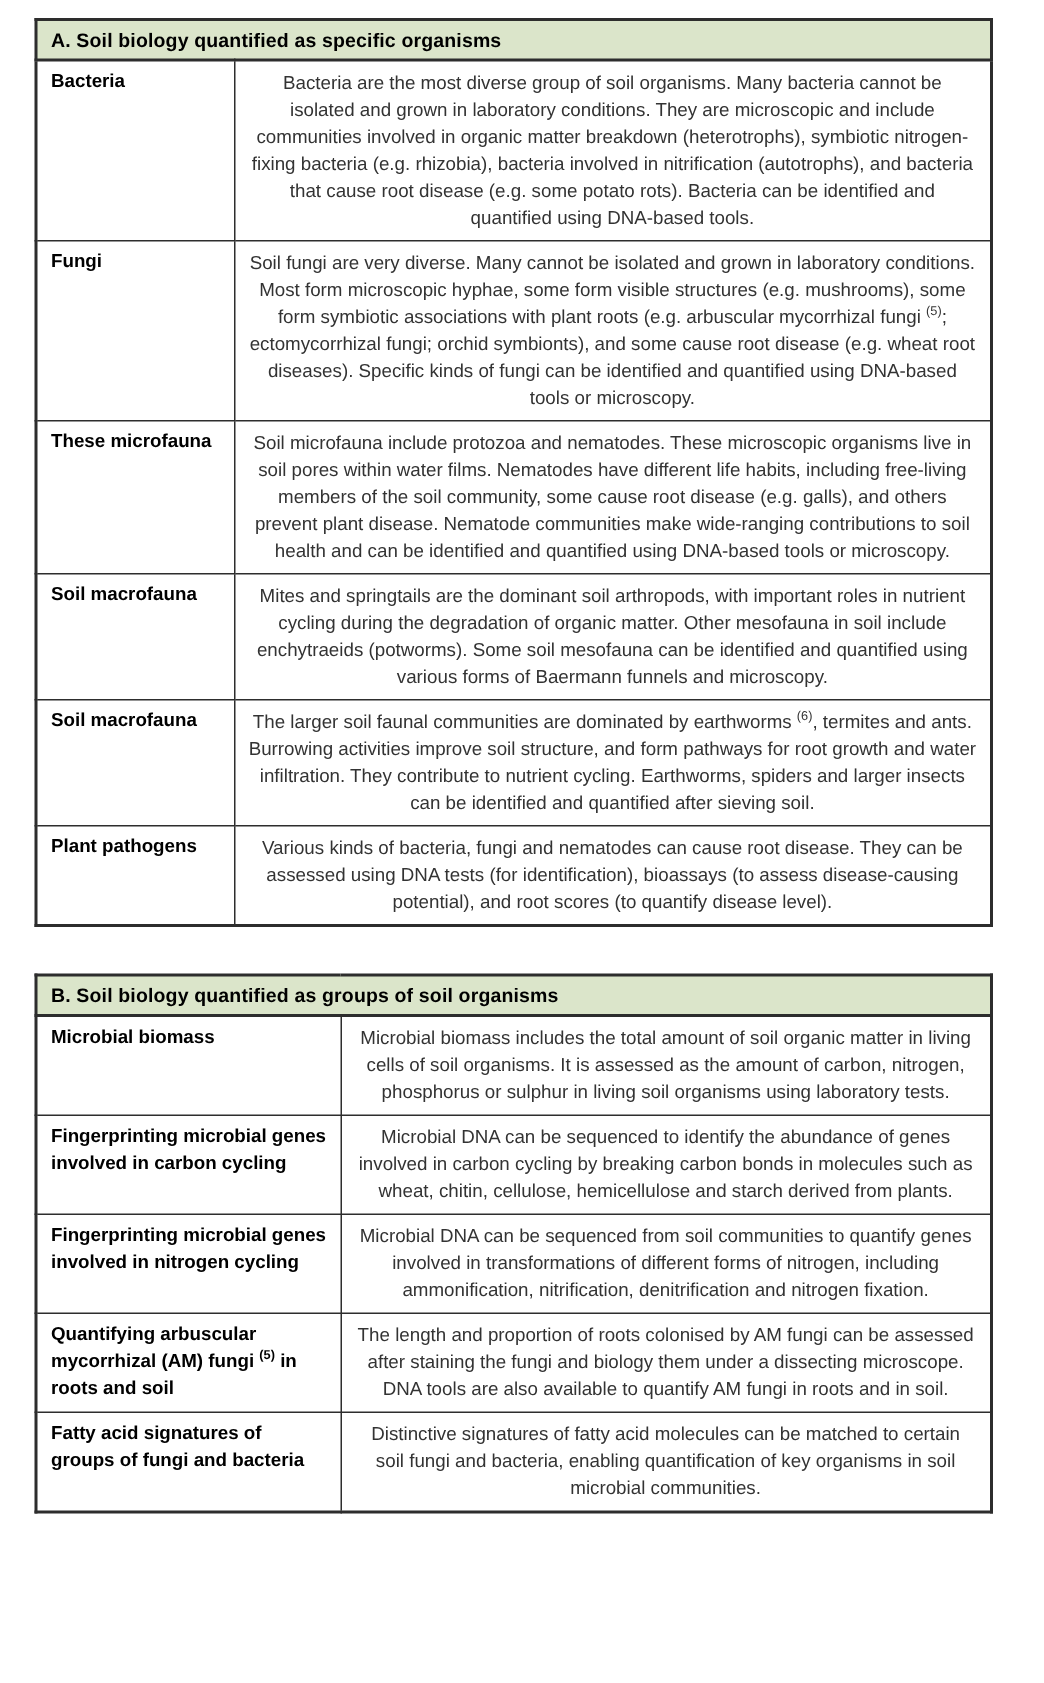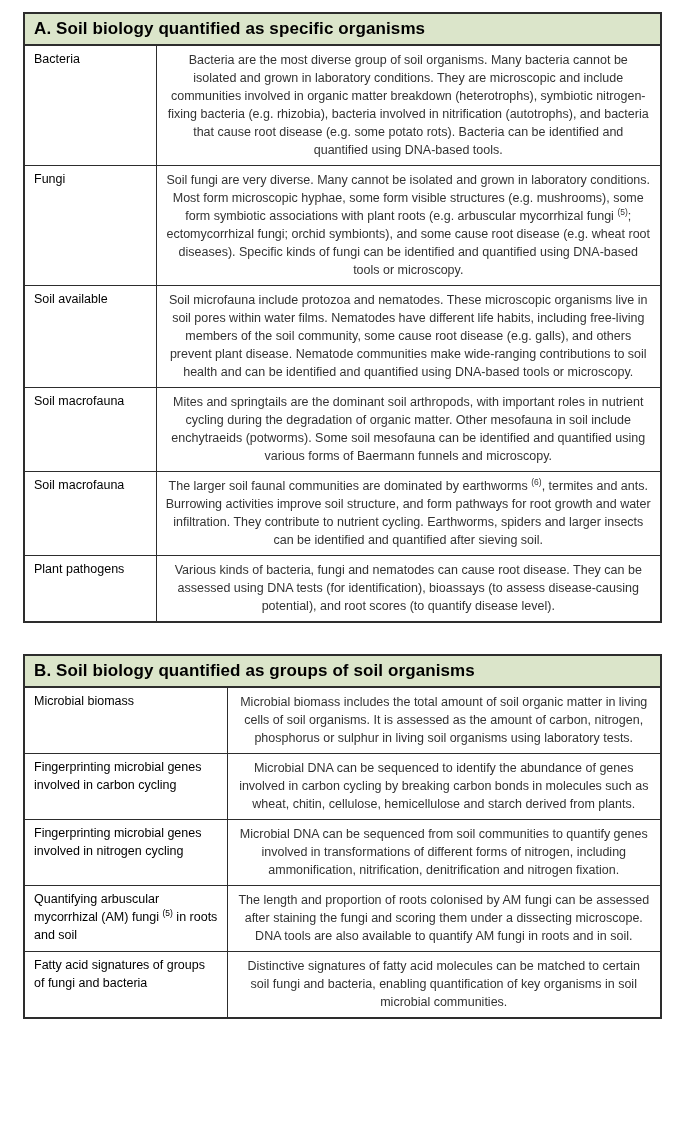--- a/index.html
+++ b/index.html
@@ -18,34 +18,34 @@
   table.tbl {
     border-collapse: collapse;
     width: 637px;
     table-layout: fixed;
     border: 2px solid #2d2d2d;
   }
   table.tbl-a { margin-bottom: 31px; }
   th.tbl-title {
     background: #dbe5ca;
     color: #000000;
-    font-size: 17px;
+    font-size: 13px;
     font-weight: bold;
     text-align: left;
     padding: 5px 9px 5px 9px;
     border: 2px solid #2d2d2d;
     letter-spacing: 0.1px;
   }
   td {
     border: 1.5px solid #2d2d2d;
     vertical-align: top;
     padding: 5px 9px 6px 9px;
   }
   td.lbl {
-    font-weight: normal;
+    font-weight: bold;
     color: #000000;
     font-size: 12.5px;
     line-height: 1.42;
   }
   td.desc {
     color: #333333;
     font-size: 12.5px;
     line-height: 1.44;
     text-align: center;
   }
@@ -73,21 +73,21 @@
     <tbody>
       <tr>
         <td class="lbl">Bacteria</td>
         <td class="desc">Bacteria are the most diverse group of soil organisms. Many bacteria cannot be isolated and grown in laboratory conditions. They are microscopic and include communities involved in organic matter breakdown (heterotrophs), symbiotic nitrogen-fixing bacteria (e.g. rhizobia), bacteria involved in nitrification (autotrophs), and bacteria that cause root disease (e.g. some potato rots). Bacteria can be identified and quantified using DNA-based tools.</td>
       </tr>
       <tr>
         <td class="lbl">Fungi</td>
         <td class="desc"><span>Soil fungi are very diverse. Many cannot be isolated and grown in laboratory conditions. Most form microscopic hyphae, some form visible structures (e.g. mushrooms), some form symbiotic associations with plant roots (e.g. arbuscular mycorrhizal fungi </span><sup class="ref">(5)</sup><span>; ectomycorrhizal fungi; orchid symbionts), and some cause root disease (e.g. wheat root diseases). Specific kinds of fungi can be identified and quantified using DNA-based tools or microscopy.</span></td>
       </tr>
       <tr>
-        <td class="lbl">Soil available</td>
+        <td class="lbl">These microfauna</td>
         <td class="desc">Soil microfauna include protozoa and nematodes. These microscopic organisms live in soil pores within water films. Nematodes have different life habits, including free-living members of the soil community, some cause root disease (e.g. galls), and others prevent plant disease. Nematode communities make wide-ranging contributions to soil health and can be identified and quantified using DNA-based tools or microscopy.</td>
       </tr>
       <tr>
         <td class="lbl">Soil macrofauna</td>
         <td class="desc">Mites and springtails are the dominant soil arthropods, with important roles in nutrient cycling during the degradation of organic matter. Other mesofauna in soil include enchytraeids (potworms). Some soil mesofauna can be identified and quantified using various forms of Baermann funnels and microscopy.</td>
       </tr>
       <tr>
         <td class="lbl">Soil macrofauna</td>
         <td class="desc"><span>The larger soil faunal communities are dominated by earthworms </span><sup class="ref">(6)</sup><span>, termites and ants. Burrowing activities improve soil structure, and form pathways for root growth and water infiltration. They contribute to nutrient cycling. Earthworms, spiders and larger insects can be identified and quantified after sieving soil.</span></td>
       </tr>
@@ -116,21 +116,21 @@
       <tr>
         <td class="lbl">Fingerprinting microbial genes involved in carbon cycling</td>
         <td class="desc">Microbial DNA can be sequenced to identify the abundance of genes involved in carbon cycling by breaking carbon bonds in molecules such as wheat, chitin, cellulose, hemicellulose and starch derived from plants.</td>
       </tr>
       <tr>
         <td class="lbl">Fingerprinting microbial genes involved in nitrogen cycling</td>
         <td class="desc">Microbial DNA can be sequenced from soil communities to quantify genes involved in transformations of different forms of nitrogen, including ammonification, nitrification, denitrification and nitrogen fixation.</td>
       </tr>
       <tr>
         <td class="lbl"><span>Quantifying arbuscular mycorrhizal (AM) fungi </span><sup class="ref">(5)</sup><span> in roots and soil</span></td>
-        <td class="desc">The length and proportion of roots colonised by AM fungi can be assessed after staining the fungi and scoring them under a dissecting microscope. DNA tools are also available to quantify AM fungi in roots and in soil.</td>
+        <td class="desc">The length and proportion of roots colonised by AM fungi can be assessed after staining the fungi and biology them under a dissecting microscope. DNA tools are also available to quantify AM fungi in roots and in soil.</td>
       </tr>
       <tr>
         <td class="lbl">Fatty acid signatures of groups of fungi and bacteria</td>
         <td class="desc">Distinctive signatures of fatty acid molecules can be matched to certain soil fungi and bacteria, enabling quantification of key organisms in soil microbial communities.</td>
       </tr>
 
     </tbody>
   </table>
 
 </div>

